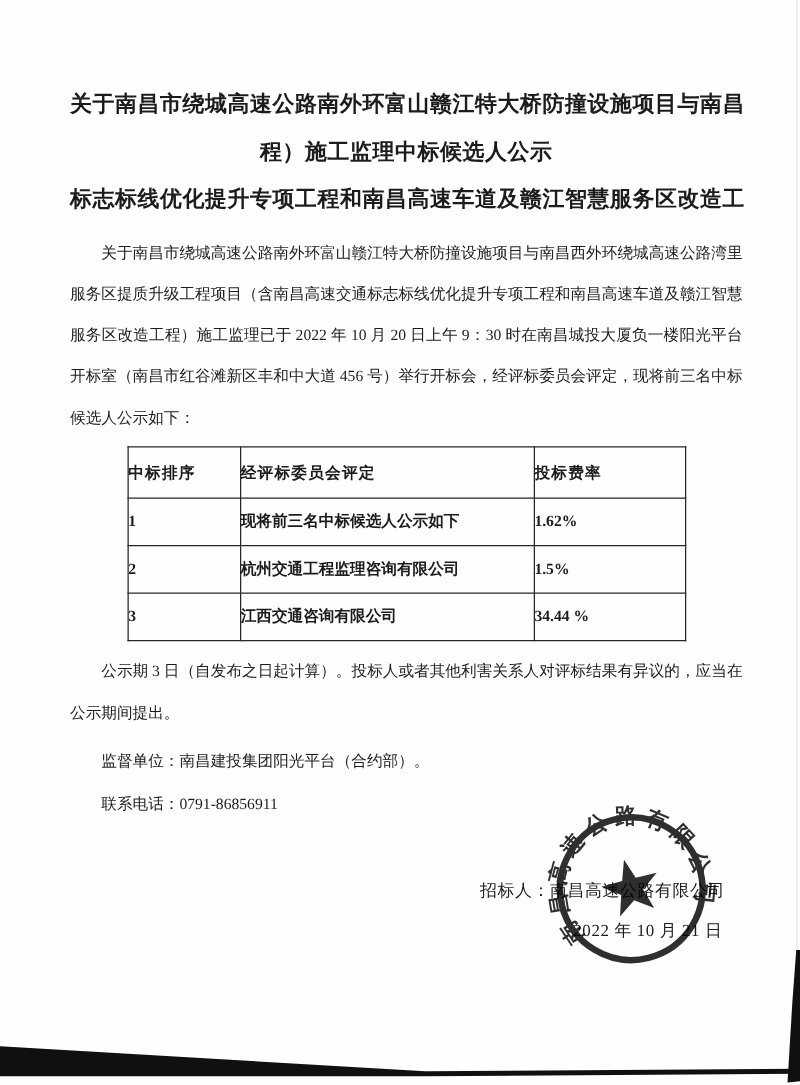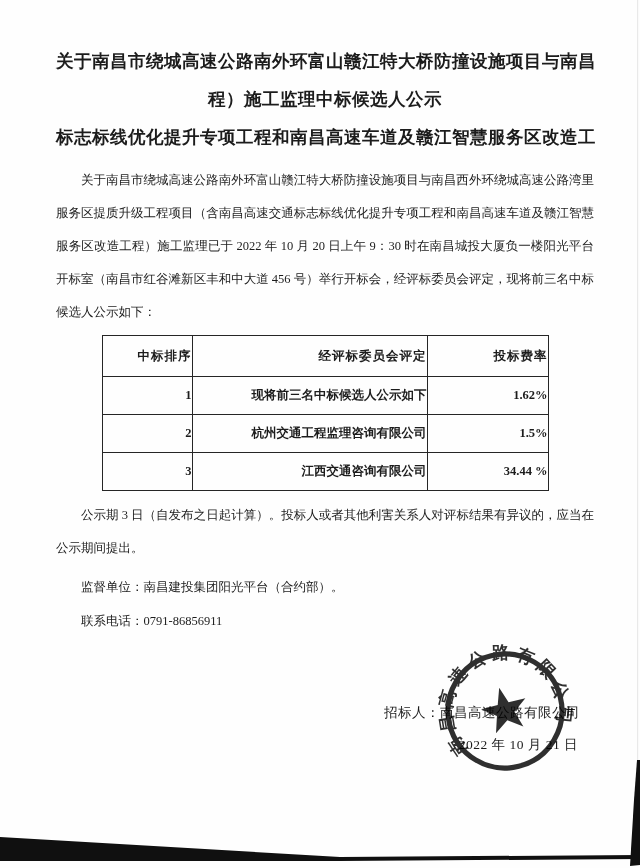--- a/index.html
+++ b/index.html
@@ -5,21 +5,21 @@
   html,body{margin:0;padding:0;background:#ffffff;}
   .page{
     position:relative;
     width:640px;height:868px;
     background:#fefefe;
     overflow:hidden;
     color:#1c1c1c;
     font-family:"Liberation Serif","DejaVu Serif",serif;
   }
   .content{
-    padding:42px 46px 0 56px; 
+    padding:64px 46px 0 56px; 
   }
   .title-line{
     font-size:17.5px;
     font-weight:bold;
     line-height:38px;
     text-align:center;
     letter-spacing:0.5px;
     white-space:nowrap;
   }
   .doc-number{
@@ -38,21 +38,21 @@
   .intro{margin-top:8px;}
   table.bid-table{
     width:446px;
     margin:6px auto 0 auto;
     border-collapse:collapse;
     table-layout:fixed;
     font-size:12.5px;
   }
   table.bid-table th, table.bid-table td{
     border:1.6px solid #262626;
-    text-align:right;
+    text-align:left;
     vertical-align:middle;
     padding:0;
   }
   table.bid-table th{height:40px;font-weight:bold;letter-spacing:1px;}
   table.bid-table td{height:37px;font-weight:600;}
   col.c-rank{width:90px;}
   col.c-name{width:235px;}
   col.c-rate{width:121px;}
   .notice{margin-top:8px;}
   .supervisor{margin-top:5px;line-height:34px;}

